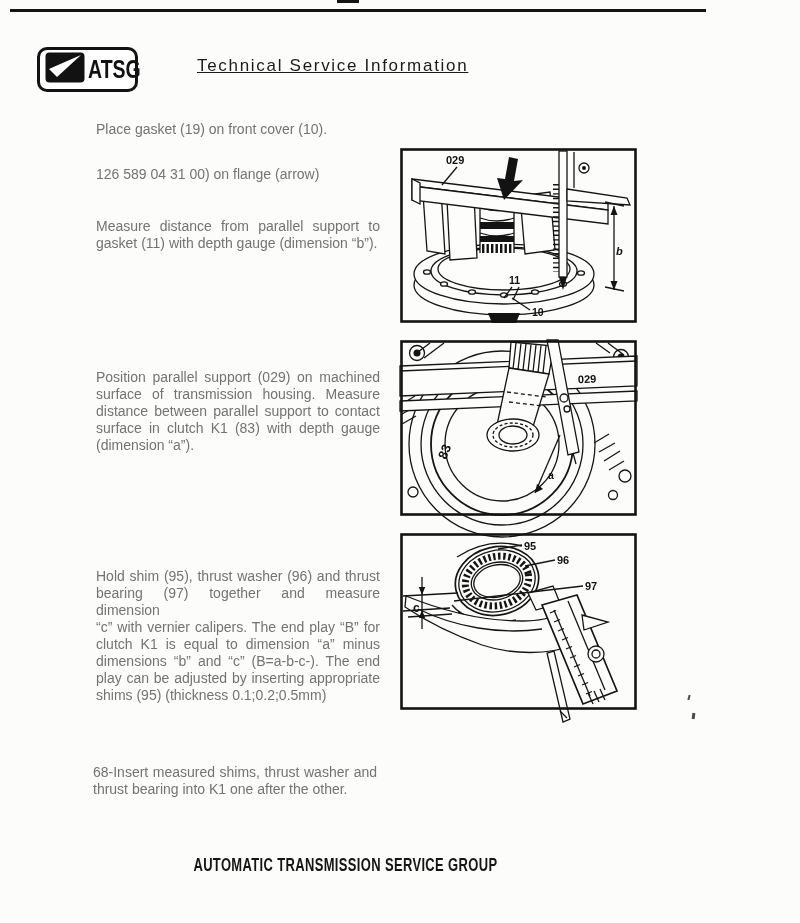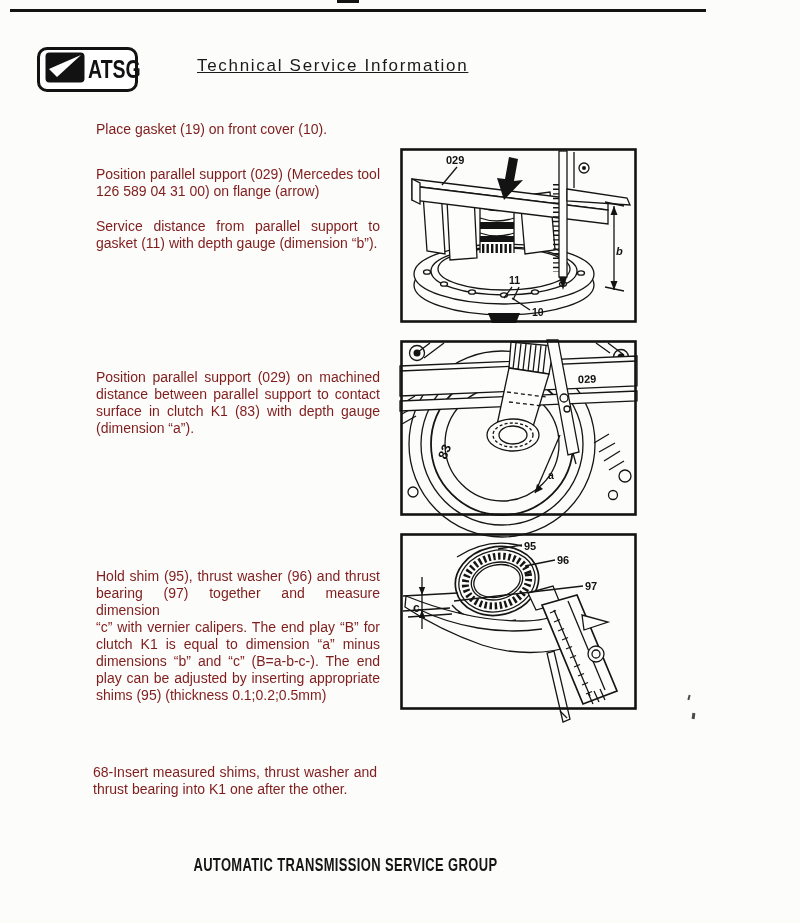--- a/index.html
+++ b/index.html
@@ -14,21 +14,21 @@
   .logo { position:absolute; left:37px; top:47px; width:101px; height:45px;
           border:3.5px solid #121212; border-radius:10px; background:#fff;
           display:flex; align-items:center; padding:3px 5px; gap:3px; }
   .logo-icon { flex:0 0 auto; display:block; }
   .logo-text { font-weight:bold; font-size:25px; line-height:1; color:#121212;
                transform:scaleX(0.78); transform-origin:left center; }
 
   .title { position:absolute; left:197px; top:56px; font-size:17px;
            letter-spacing:1.7px; color:#1b1b1b;text-decoration:underline; }
 
-  .para { position:absolute; width:284px; font-size:14px; line-height:17px; color:#7f1d1d; }
+  .para { position:absolute; width:284px; font-size:14px; line-height:17px; color:#737373; }
   .jline { text-align:justify; text-align-last:justify; }
   .jline.last { text-align-last:left; }
   #p1 { left:96px; top:121px; }
   #p2 { left:96px; top:166px; }
   #p3 { left:96px; top:218px; }
   #p4 { left:96px; top:369px; }
   #p5 { left:96px; top:568px; }
   #p6 { left:93px; top:764px; }
 
   .fig { position:absolute; }
@@ -75,29 +75,29 @@
     </span>
     <span class="logo-text">ATSG</span>
   </div>
 
   <div class="title">Technical Service Information</div>
 
   <div class="para" id="p1">
       <div class="jline last">Place gasket (19) on front cover (10).</div>
     </div>
   <div class="para" id="p2">
-      <div class="jline">Position parallel support (029) (Mercedes tool</div>
       <div class="jline last">126 589 04 31 00) on flange (arrow)</div>
     </div>
   <div class="para" id="p3">
-      <div class="jline">Service distance from parallel support to</div>
+      <div class="jline">Measure distance from parallel support to</div>
       <div class="jline last">gasket (11) with depth gauge (dimension “b”).</div>
     </div>
   <div class="para" id="p4">
       <div class="jline">Position parallel support (029) on machined</div>
+      <div class="jline">surface of transmission housing. Measure</div>
       <div class="jline">distance between parallel support to contact</div>
       <div class="jline">surface in clutch K1 (83) with depth gauge</div>
       <div class="jline last">(dimension “a”).</div>
     </div>
   <div class="para" id="p5">
       <div class="jline">Hold shim (95), thrust washer (96) and thrust</div>
       <div class="jline">bearing (97) together and measure dimension</div>
       <div class="jline">“c” with vernier calipers.  The end play “B” for</div>
       <div class="jline">clutch K1 is equal to dimension “a” minus</div>
       <div class="jline">dimensions “b” and “c” (B=a-b-c-). The end</div>

